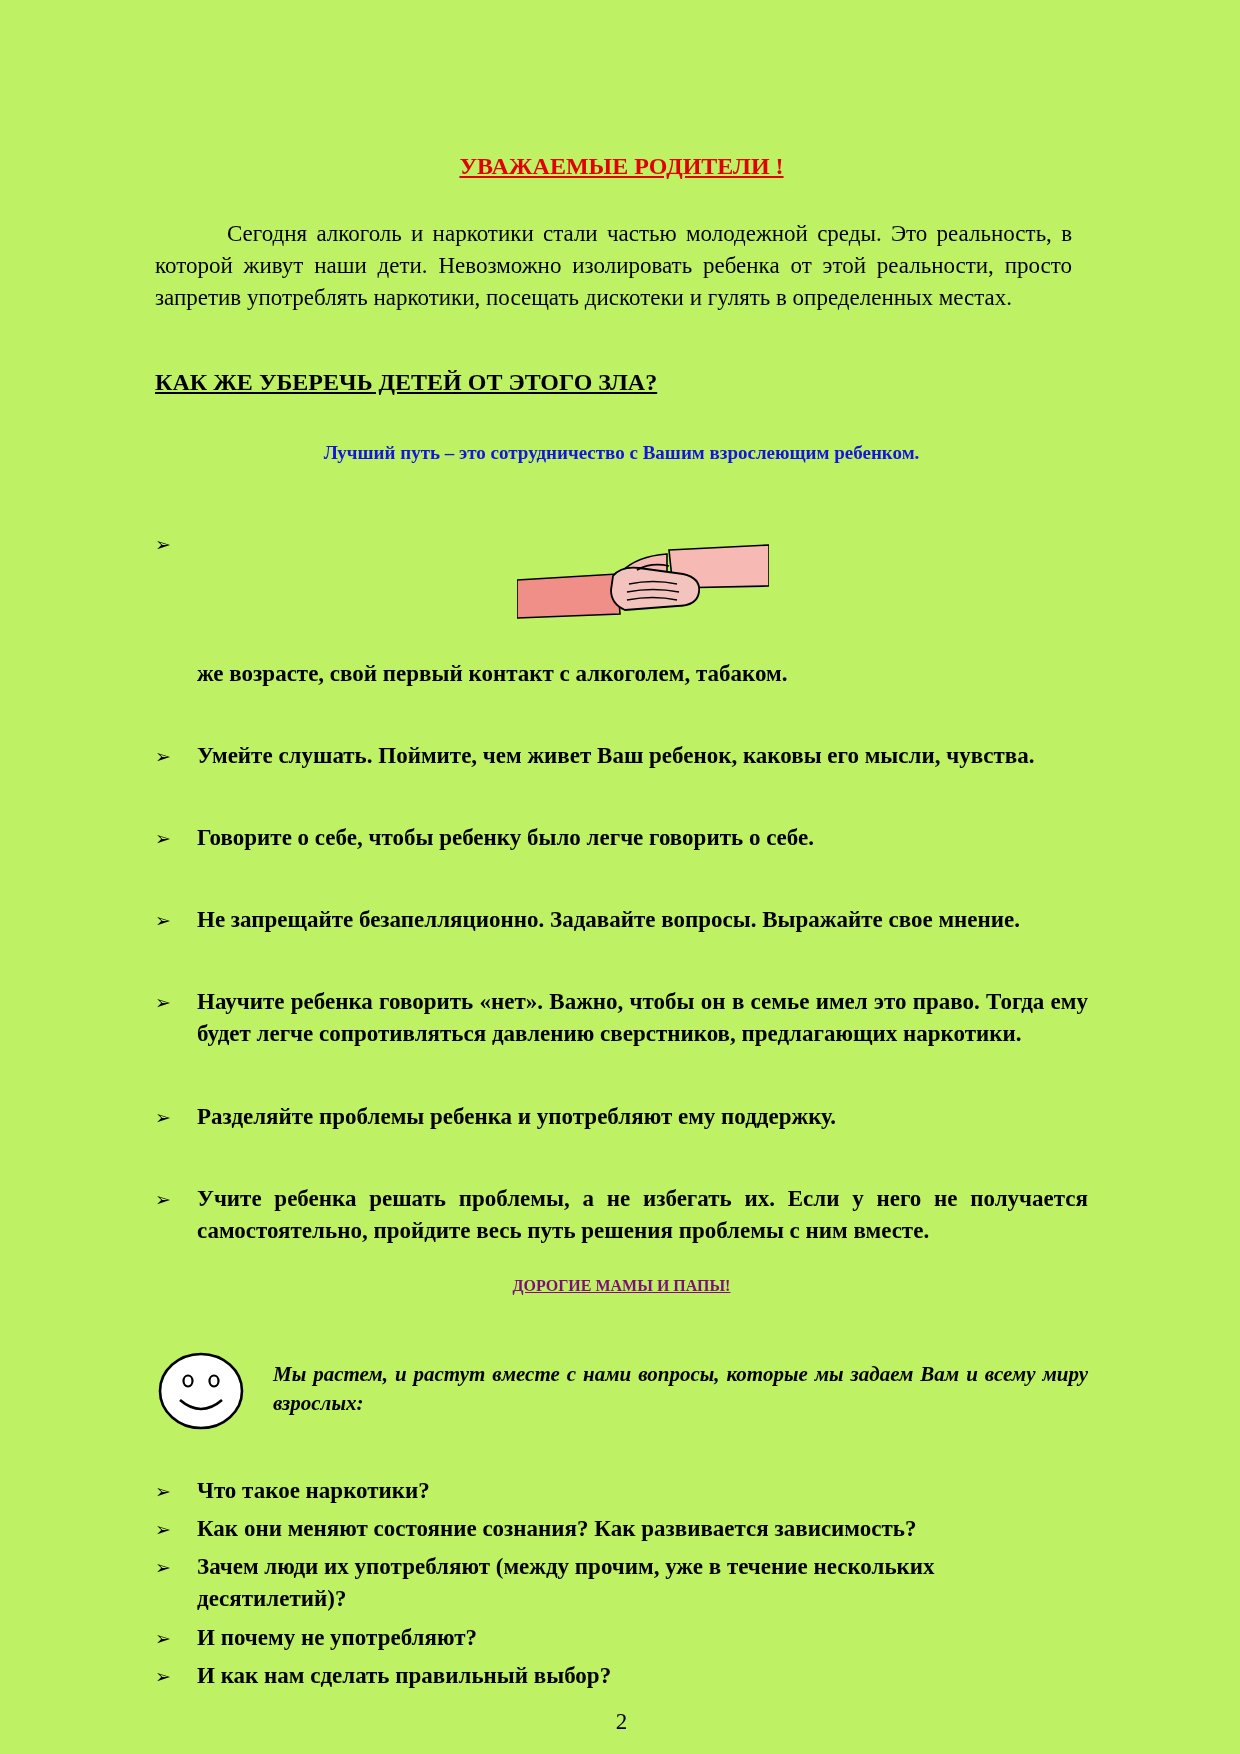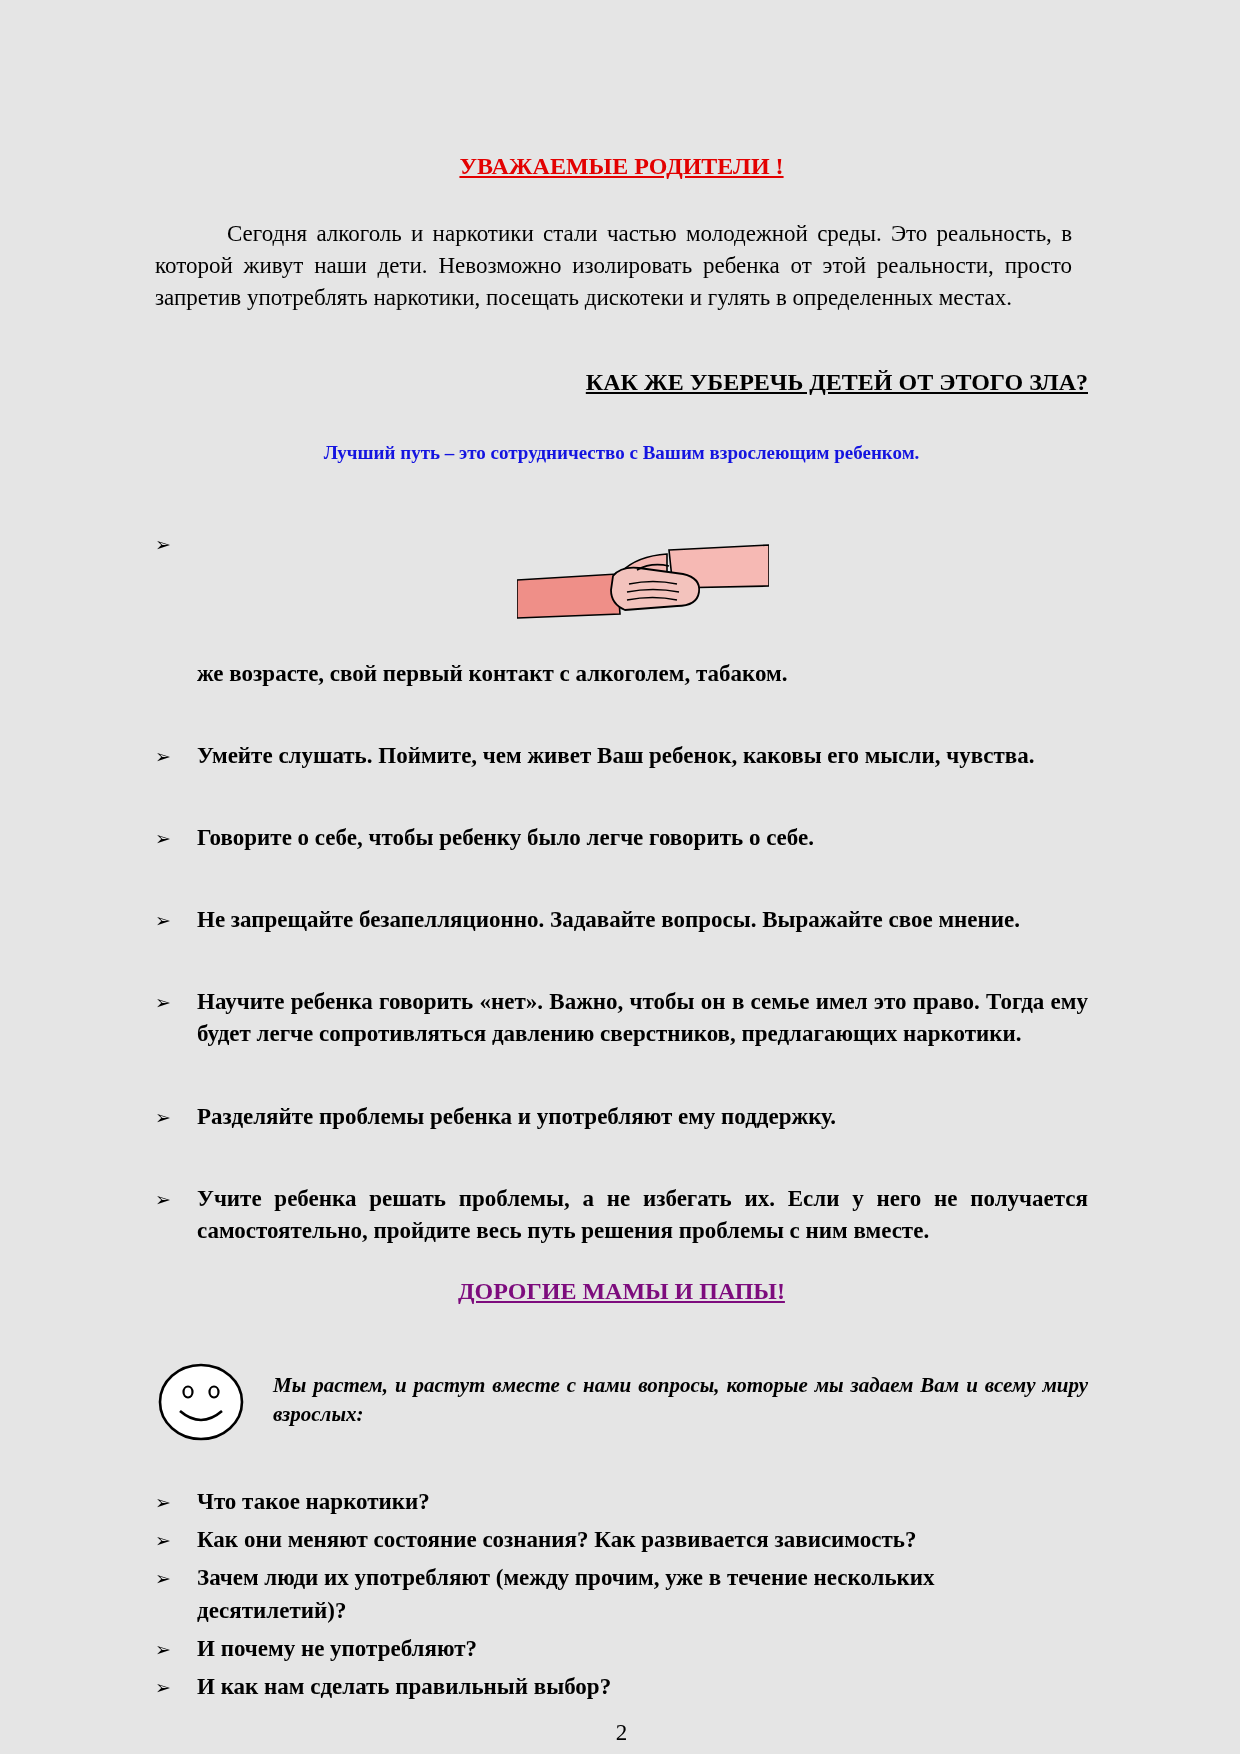--- a/index.html
+++ b/index.html
@@ -1,31 +1,31 @@
 <!DOCTYPE html>
 <html lang="ru"><head>
 <meta charset="utf-8">
 <style>
   html,body{margin:0;padding:0;background:#888;}
   .page{
-    width:1240px;height:1754px;box-sizing:border-box;background:#e5e5e5;
+    width:1240px;height:1754px;box-sizing:border-box;background:#bef264;
     margin:0 auto;position:relative;
     padding:150px 152px 40px 155px;
     font-family:"Liberation Serif", serif;
     color:#000;font-size:23px;line-height:1.4;
   }
   .doc-title{
     text-align:center;color:#e30000;font-weight:bold;
     text-decoration:underline;font-size:24px;margin:0 0 34px 0;
   }
   .intro{
     text-align:justify;text-indent:72px;margin:0 16px 52px 0;
   }
   .heading2{
-    text-align:right;font-weight:bold;text-decoration:underline;
+    text-align:left;font-weight:bold;text-decoration:underline;
     font-size:24px;margin:0 0 40px 0;color:#000;
   }
   .subheading{
     text-align:center;font-weight:bold;color:#1414e0;
     font-size:19px;margin:0 0 62px 0;
   }
   .bullet{
     display:flex;align-items:flex-start;margin:0 0 50px 0;
   }
   .bullet .marker{
@@ -35,21 +35,21 @@
   .bullet .btext{
     flex:1;font-weight:bold;text-align:justify;
   }
   .bullet.q{margin:0 0 6px 0;}
   .bullet.q .btext{font-weight:bold;text-align:left;}
   .handshake-wrap{
     text-align:center;margin:14px 0 18px 0;
   }
   .heading3{
     text-align:center;font-weight:bold;text-decoration:underline;
-    color:#7d0c7d;font-size:24px;margin:14px 0 48px 0;
+    color:#7d0c7d;font-size:16px;margin:14px 0 48px 0;
   }
   .smiley-row{
     display:flex;align-items:flex-start;margin:0 0 34px 0;
   }
   .smiley-box{flex:0 0 118px;padding-top:4px;}
   .smiley-caption{
     flex:1;font-weight:bold;font-style:italic;font-size:21px;
     padding-top:14px;text-align:justify;
   }
   .questions{margin:0 0 6px 0;}

